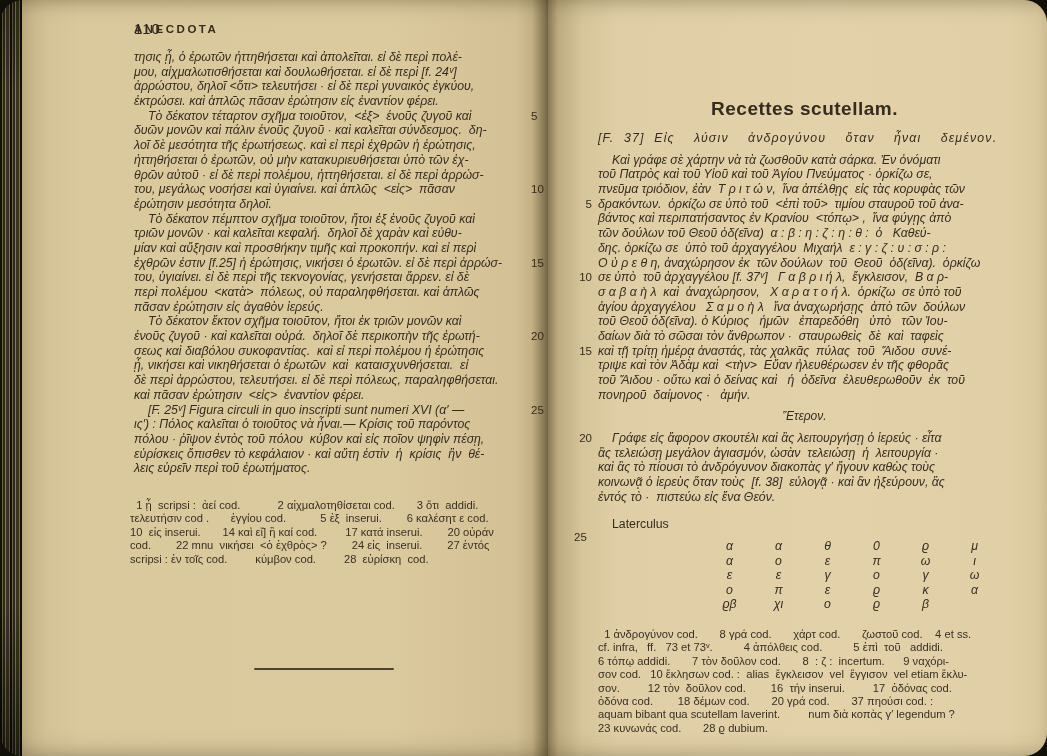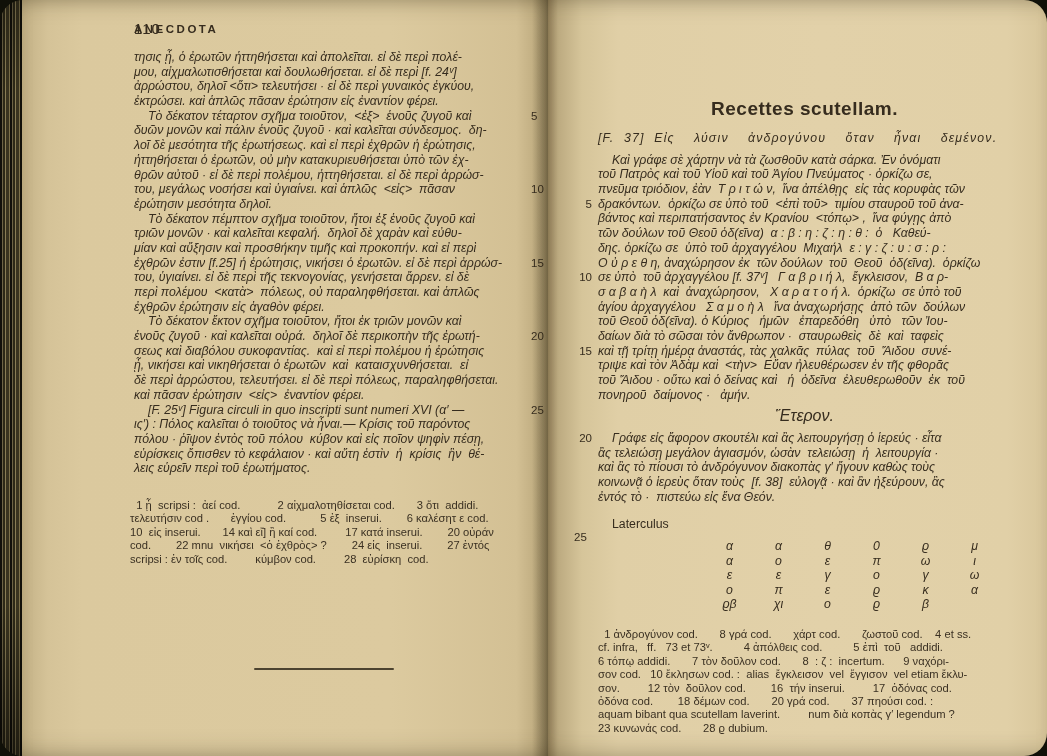--- a/index.html
+++ b/index.html
@@ -45,21 +45,21 @@
   .lp-pagenum{position:absolute;left:0;top:0;font-size:15px;letter-spacing:1px;}
   .lp-head{position:absolute;left:0;right:0;top:3px;font-size:11.5px;letter-spacing:2.5px;font-weight:bold;}
   .lp-body{position:absolute;left:112px;top:50px;width:392px;}
   .lp-apparatus{position:absolute;left:108px;top:499px;width:404px;}
   .lp-rule{position:absolute;left:232px;top:668px;width:140px;height:2px;background:#4c4330;border-radius:1px;}
 
   
   .rp-title{position:absolute;left:50px;top:98px;width:413px;text-align:center;font-size:19px;font-weight:bold;letter-spacing:.5px;}
   .rp-flow{position:absolute;left:50px;top:131px;width:413px;}
   .rp-heading{font-style:italic;letter-spacing:1.2px;word-spacing:5px;margin-bottom:7px;white-space:pre;font-size:12.3px;height:14.7px;line-height:14.7px;}
-  .rp-subheading{text-align:center;font-style:italic;margin:7px 0 7px 0;font-size:16px;height:14.7px;line-height:14.7px;}
+  .rp-subheading{text-align:center;font-style:italic;margin:7px 0 7px 0;font-size:12px;height:14.7px;line-height:14.7px;}
   .rp-later-label{margin-top:12px;height:14.7px;line-height:14.7px;font-size:12.3px;text-indent:14px;}
   .rp-table{margin:7px 0 0 95px;}
   .rp-table .line{height:14.5px;line-height:14.5px;text-align:center;}
   .cell{display:inline-block;width:49px;font-style:italic;font-size:12.3px;}
   .rp-apparatus{position:absolute;left:50px;top:628px;width:424px;}
   .ln25{position:absolute;left:26px;top:531px;font-size:11.5px;}
 
   
   .greek{font-style:italic;}
   .body-lines .line{position:relative;height:14.7px;line-height:14.7px;font-size:12.3px;white-space:pre;}
@@ -92,21 +92,21 @@
         <div class="line"><span class="txt">ἡττηθήσεται ὁ ἐρωτῶν, οὐ μὴν κατακυριευθήσεται ὑπὸ τῶν ἐχ-</span></div>
         <div class="line"><span class="txt">θρῶν αὐτοῦ · εἰ δὲ περὶ πολέμου, ἡττηθήσεται. εἰ δὲ περὶ ἀρρώσ-</span></div>
         <div class="line"><span class="ln">10</span><span class="txt">του, μεγάλως νοσήσει καὶ ὑγιαίνει. καὶ ἁπλῶς  &lt;εἰς&gt;  πᾶσαν</span></div>
         <div class="line"><span class="txt">ἐρώτησιν μεσότητα δηλοῖ.</span></div>
         <div class="line indent"><span class="txt">Τὸ δέκατον πέμπτον σχῆμα τοιοῦτον, ἤτοι ἐξ ἑνοῦς ζυγοῦ καὶ</span></div>
         <div class="line"><span class="txt">τριῶν μονῶν · καὶ καλεῖται κεφαλή.  δηλοῖ δὲ χαρὰν καὶ εὐθυ-</span></div>
         <div class="line"><span class="txt">μίαν καὶ αὔξησιν καὶ προσθήκην τιμῆς καὶ προκοπήν. καὶ εἰ περὶ</span></div>
         <div class="line"><span class="ln">15</span><span class="txt">ἐχθρῶν ἐστιν [f.25] ἡ ἐρώτησις, νικήσει ὁ ἐρωτῶν. εἰ δὲ περὶ ἀρρώσ-</span></div>
         <div class="line"><span class="txt">του, ὑγιαίνει. εἰ δὲ περὶ τῆς τεκνογονίας, γενήσεται ἄρρεν. εἰ δὲ</span></div>
         <div class="line"><span class="txt">περὶ πολέμου  &lt;κατὰ&gt;  πόλεως, οὐ παραληφθήσεται. καὶ ἁπλῶς</span></div>
-        <div class="line"><span class="txt">ἐχθρῶν ἐρώτησιν εἰς ἀγαθὸν φέρει.</span></div>
+        <div class="line"><span class="txt">πᾶσαν ἐρώτησιν εἰς ἀγαθὸν ἱερεύς.</span></div>
         <div class="line indent"><span class="txt">Τὸ δέκατον ἕκτον σχῆμα τοιοῦτον, ἤτοι ἐκ τριῶν μονῶν καὶ</span></div>
         <div class="line"><span class="ln">20</span><span class="txt">ἑνοῦς ζυγοῦ · καὶ καλεῖται οὐρά.  δηλοῖ δὲ περικοπὴν τῆς ἐρωτή-</span></div>
         <div class="line"><span class="txt">σεως καὶ διαβόλου συκοφαντίας.  καὶ εἰ περὶ πολέμου ἡ ἐρώτησις</span></div>
         <div class="line"><span class="txt">ᾖ, νικήσει καὶ νικηθήσεται ὁ ἐρωτῶν  καὶ  καταισχυνθήσεται.  εἰ</span></div>
         <div class="line"><span class="txt">δὲ περὶ ἀρρώστου, τελευτήσει. εἰ δὲ περὶ πόλεως, παραληφθήσεται.</span></div>
         <div class="line"><span class="txt">καὶ πᾶσαν ἐρώτησιν  &lt;εἰς&gt;  ἐναντίον φέρει.</span></div>
         <div class="line indent"><span class="ln">25</span><span class="txt">[F. 25ᵛ] Figura circuli in quo inscripti sunt numeri XVI (α′ —</span></div>
         <div class="line"><span class="txt">ις′) : Πόλος καλεῖται ὁ τοιοῦτος νὰ ἦναι.— Κρίσις τοῦ παρόντος</span></div>
         <div class="line"><span class="txt">πόλου · ῥῖψον ἐντὸς τοῦ πόλου  κύβον καὶ εἰς ποῖον ψηφὶν πέσῃ,</span></div>
         <div class="line"><span class="txt">εὑρίσκεις ὄπισθεν τὸ κεφάλαιον · καὶ αὕτη ἐστὶν  ἡ  κρίσις  ἣν  θέ-</span></div>

